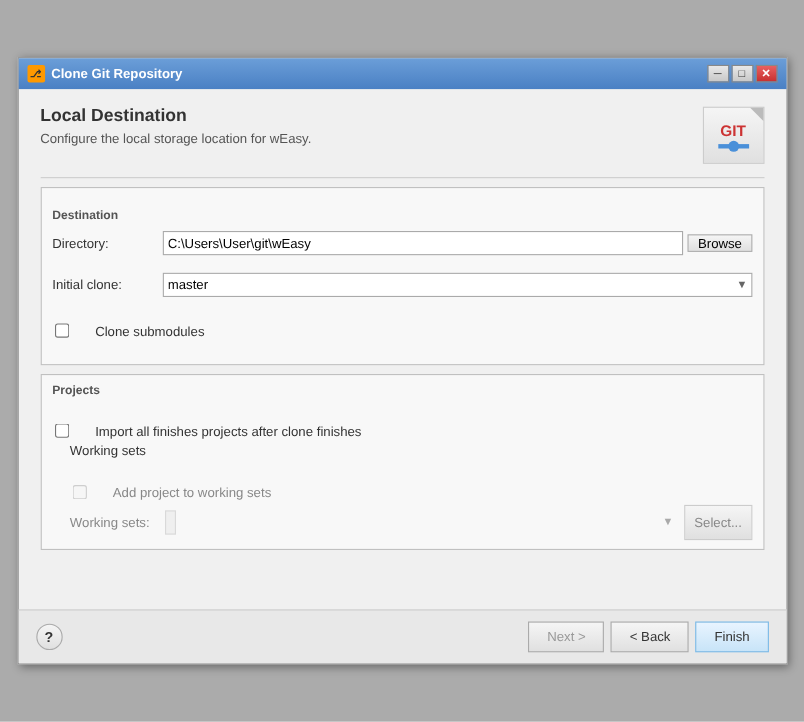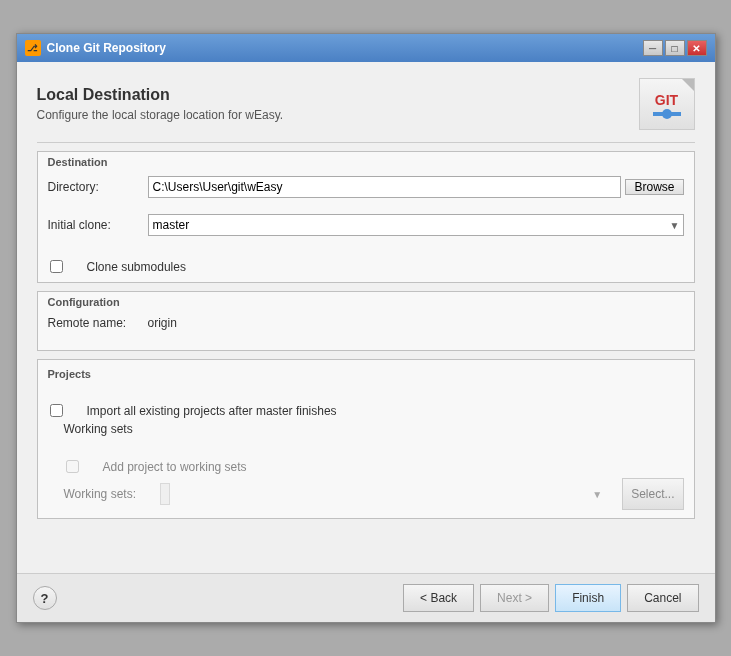--- a/index.html
+++ b/index.html
@@ -62,21 +62,21 @@
       font-size: 10px;
       color: #333;
     }
     .title-btn.close { background: linear-gradient(to bottom, #e86060, #c83030); color: white; }
     .content {
       padding: 16px 20px;
     }
     .page-header {
       display: flex;
       justify-content: space-between;
-      align-items: center;
+      align-items: flex-start;
       margin-bottom: 12px;
     }
     .page-title {
       font-size: 16px;
       font-weight: bold;
       color: #333;
       margin-bottom: 4px;
     }
     .page-subtitle {
       font-size: 12px;
@@ -101,21 +101,21 @@
       top: 0; right: 0;
       width: 0; height: 0;
       border-style: solid;
       border-width: 0 12px 12px 0;
       border-color: transparent #bbb transparent transparent;
     }
     .section-box {
       border: 1px solid #c0c0c0;
       background: #f8f8f8;
       margin-bottom: 8px;
-      padding: 4px 10px;
+      padding: 19px 10px;
     }
     .section-label {
       font-size: 11px;
       color: #555;
       font-weight: bold;
       margin-bottom: 8px;
     }
     .form-row {
       display: flex;
       align-items: center;
@@ -201,21 +201,21 @@
       margin-top: 4px;
     }
     .working-sets-label {
       font-size: 12px;
       color: #333;
       margin-bottom: 4px;
     }
     .working-sets-row {
       display: flex;
       align-items: center;
-      gap: 16px;
+      gap: 6px;
       margin-top: 4px;
     }
     .working-sets-select {
       flex: 1;
       height: 22px;
       border: 1px solid #ccc;
       background: #ececec;
       font-size: 12px;
       color: #888;
       padding: 2px 4px;
@@ -346,34 +346,27 @@
           <span class="select-arrow">▼</span>
         </div>
       </div>
 
       <div class="checkbox-row">
         <input type="checkbox" id="clone-submodules" style="">
         <label class="checkbox-label" for="clone-submodules">Clone submodules</label>
       </div>
     </div>
 
-    <div class="section-box">
-      <div class="section-label">Configuration</div>
-      <div class="form-row">
-        <div class="form-label">Remote name:</div>
-        <div class="remote-value">origin</div>
-      </div>
-    </div>
 
     <div class="projects-section">
       <div class="section-label">Projects</div>
 
       <div class="checkbox-row">
         <input type="checkbox" id="import-projects" style="">
-        <label class="checkbox-label" for="import-projects">Import all existing projects after master finishes</label>
+        <label class="checkbox-label" for="import-projects">Import all finishes projects after clone finishes</label>
       </div>
 
       <div class="working-sets-sub">
         <div class="working-sets-label">Working sets</div>
 
         <div class="checkbox-row">
           <input type="checkbox" id="add-working-sets" disabled="" style="">
           <label class="checkbox-label" for="add-working-sets" style="color:#888;">Add project to working sets</label>
         </div>
 
@@ -389,19 +382,18 @@
         </div>
       </div>
     </div>
 
     <div style="height: 30px;"></div>
   </div>
 
   <div class="bottom-bar">
     <button class="help-btn">?</button>
     <div class="nav-buttons">
+      <button class="nav-btn disabled" disabled="">Next &gt;</button>
       <button class="nav-btn">&lt; Back</button>
-      <button class="nav-btn disabled" disabled="">Next &gt;</button>
       <button class="nav-btn finish">Finish</button>
-      <button class="nav-btn">Cancel</button>
     </div>
   </div>
 </div>
 
 </body></html>

